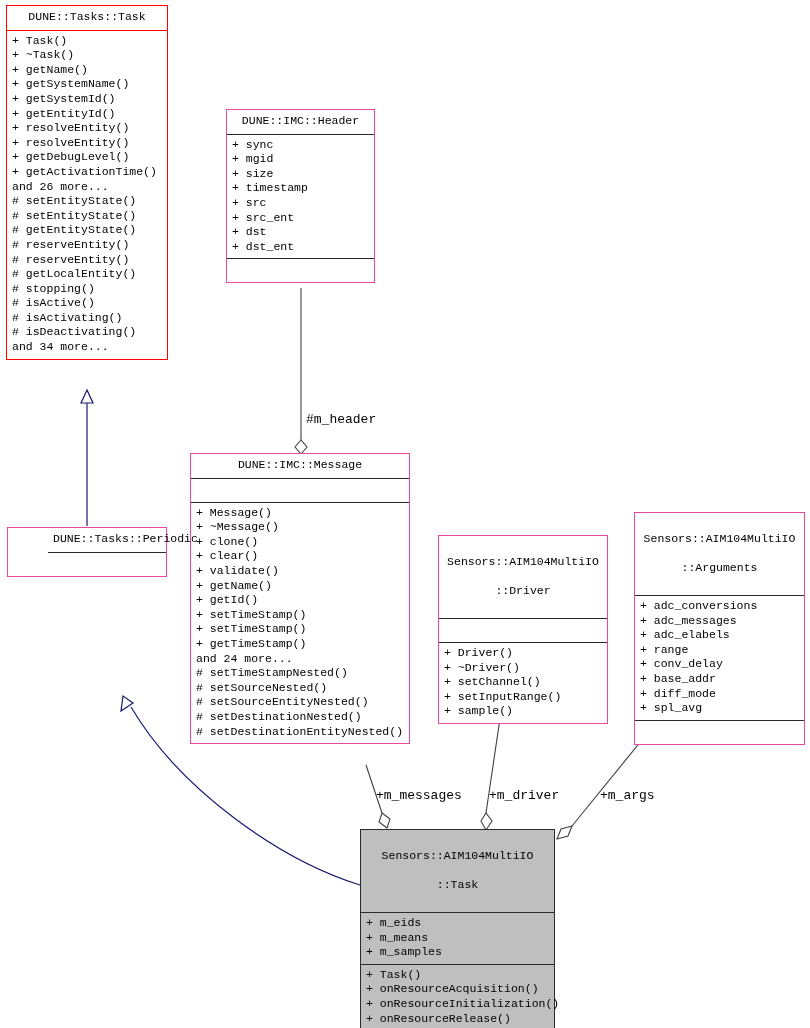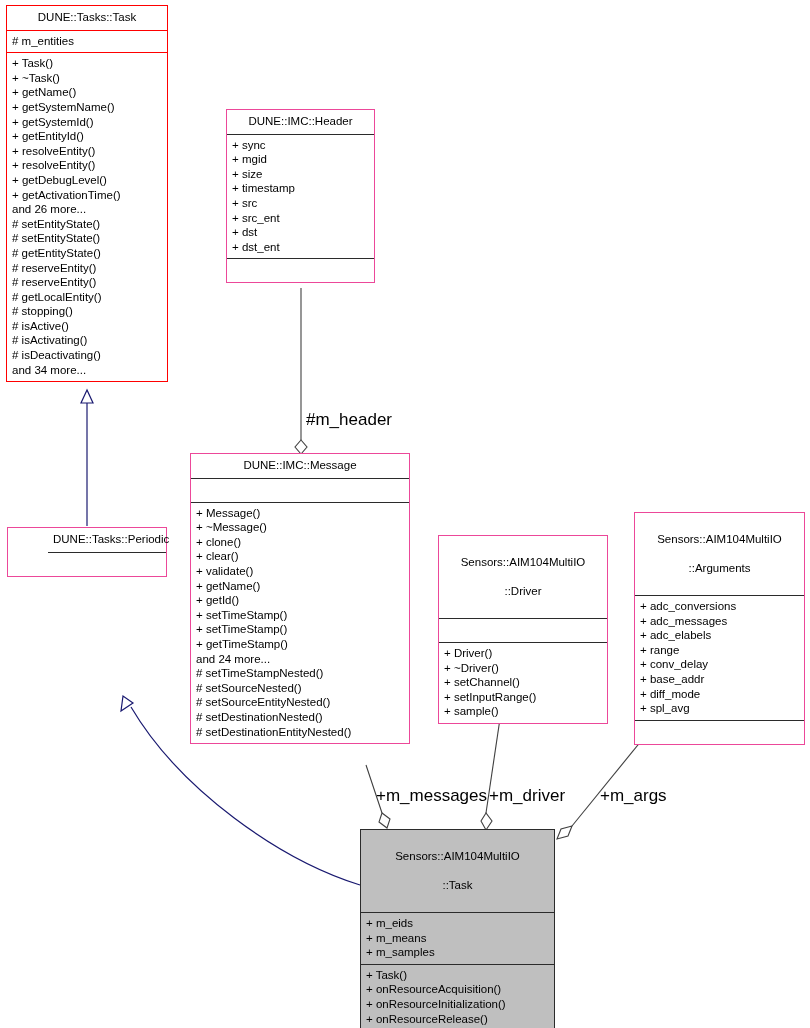--- a/index.html
+++ b/index.html
@@ -5,21 +5,21 @@
   html, body {
     margin: 0;
     padding: 0;
     background: #ffffff;
   }
   #canvas {
     position: relative;
     width: 810px;
     height: 1028px;
     background: #ffffff;
-    font-family: Liberation Sans, sans-serif;
+    font-family: Liberation Mono, monospace;
     overflow: hidden;
   }
   .uml-box {
     position: absolute;
     box-sizing: border-box;
     border: 1px solid #ec4899;
     background: #ffffff;
     font-size: 11.5px;
     line-height: 14.6px;
     color: #000000;
@@ -47,21 +47,21 @@
   .row {
     white-space: pre;
     padding: 0;
   }
   .sect.empty {
     height: 17px;
     padding: 3px 5px;
   }
   .edge-label {
     position: absolute;
-    font-size: 17px;
+    font-size: 13px;
     line-height: 13px;
     color: #000000;
     white-space: pre;
   }
   svg.edges {
     position: absolute;
     left: 0;
     top: 0;
     width: 810px;
     height: 1028px;
@@ -101,23 +101,20 @@
     </g>
 
     <g>
       <line x1="672" y1="703" x2="572" y2="826" stroke="#404040" stroke-width="1.1"></line>
       <polygon points="572,826 561,829 557,839 568,836" fill="#ffffff" stroke="#404040" stroke-width="1.1"></polygon>
     </g>
   </svg>
 
   <div class="uml-box rootclass" style="left:6px; top:5px; width:162px;">
     <div class="title">DUNE::Tasks::Task</div>
-    <div class="sect">
-      <div class="row"># m_entities</div>
-    </div>
     <div class="sect">
       <div class="row">+ Task()</div>
       <div class="row">+ ~Task()</div>
       <div class="row">+ getName()</div>
       <div class="row">+ getSystemName()</div>
       <div class="row">+ getSystemId()</div>
       <div class="row">+ getEntityId()</div>
       <div class="row">+ resolveEntity()</div>
       <div class="row">+ resolveEntity()</div>
       <div class="row">+ getDebugLevel()</div>

